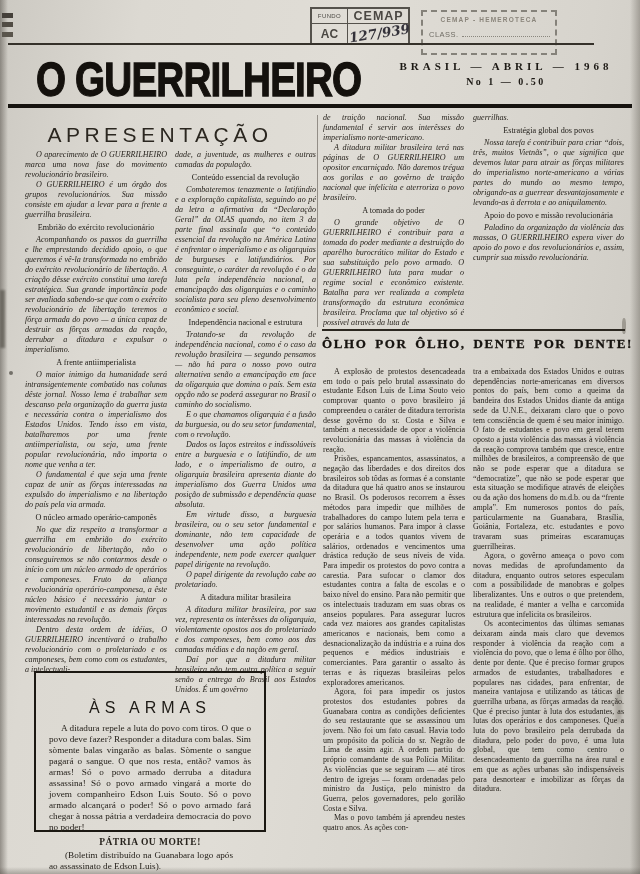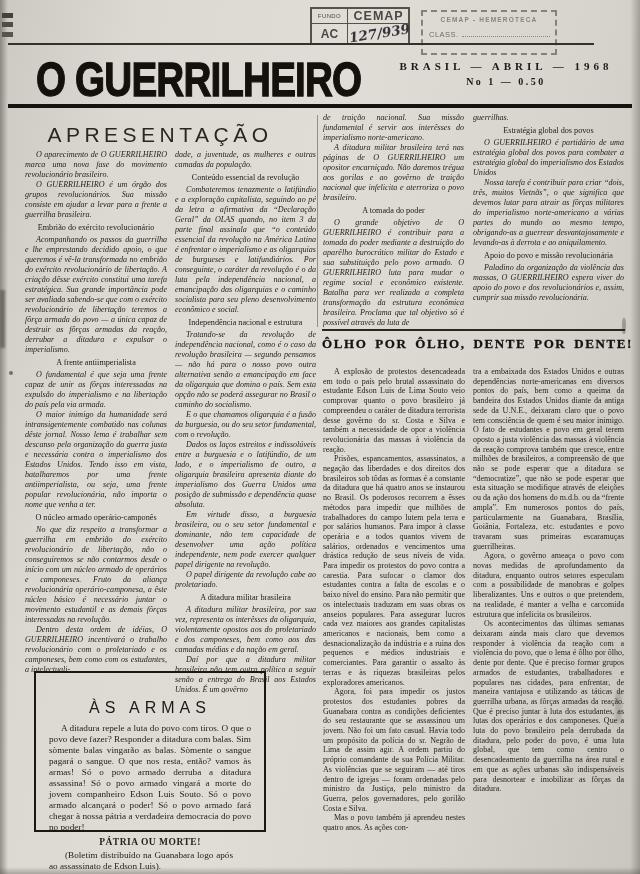--- a/index.html
+++ b/index.html
@@ -126,22 +126,22 @@
   <div class="rule rule-mast"></div>
 
   <h2 class="apres-heading">APRESENTAÇÃO</h2>
 
   <div id="col1-apres" class="col col-italic">
       <p class="para">O aparecimento de O GUERRILHEIRO marca uma nova fase do movimento revolucionário brasileiro.</p>
       <p class="para">O GUERRILHEIRO é um órgão dos grupos revolucionários. Sua missão consiste em ajudar a levar para a frente a guerrilha brasileira.</p>
       <h4 class="subhead">Embrião do exército revolucionário</h4>
       <p class="para">Acompanhando os passos da guerrilha e lhe emprestando decidido apoio, o que queremos é vê-la transformada no embrião do exército revolucionário de libertação. A criação dêsse exército constitui uma tarefa estratégica. Sua grande importância pode ser avaliada sabendo-se que com o exército revolucionário de libertação teremos a fôrça armada do povo — a única capaz de destruir as fôrças armadas da reação, derrubar a ditadura e expulsar o imperialismo.</p>
       <h4 class="subhead">A frente antiimperialista</h4>
+      <p class="para">O maior inimigo da humanidade será intransigentemente combatido nas colunas dêste jornal. Nosso lema é trabalhar sem descanso pela organização da guerra justa e necessária contra o imperialismo dos Estados Unidos. Tendo isso em vista, batalharemos por uma frente antiimperialista, ou seja, uma frente popular revolucionária, não importa o nome que venha a ter.</p>
       <p class="para">O fundamental é que seja uma frente capaz de unir as fôrças interessadas na expulsão do imperialismo e na libertação do país pela via armada.</p>
-      <p class="para">O maior inimigo da humanidade será intransigentemente combatido nas colunas dêste jornal. Nosso lema é trabalhar sem descanso pela organização da guerra justa e necessária contra o imperialismo dos Estados Unidos. Tendo isso em vista, batalharemos por uma frente antiimperialista, ou seja, uma frente popular revolucionária, não importa o nome que venha a ter.</p>
       <h4 class="subhead">O núcleo armado operário-camponês</h4>
       <p class="para">No que diz respeito a transformar a guerrilha em embrião do exército revolucionário de libertação, não o conseguiremos se não contarmos desde o início com um núcleo armado de operários e camponeses. Fruto da aliança revolucionária operário-camponesa, a êste núcleo básico é necessário juntar o movimento estudantil e as demais fôrças interessadas na revolução.</p>
       <p class="para">Dentro desta ordem de idéias, O GUERRILHEIRO incentivará o trabalho revolucionário com o proletariado e os camponeses, bem como com os estudantes, a intelectuali-</p>
     </div>
   <div id="col2-apres" class="col col-italic">
       <p class="para cont">dade, a juventude, as mulheres e outras camadas da população.</p>
       <h4 class="subhead">Conteúdo essencial da revolução</h4>
       <p class="para">Combateremos tenazmente o latifúndio e a exploração capitalista, seguindo ao pé da letra a afirmativa da “Declaração Geral” da OLAS quando, no item 3 da parte final assinala que “o conteúdo essencial da revolução na América Latina é enfrentar o imperialismo e as oligarquias de burgueses e latifundiários. Por conseguinte, o caráter da revolução é o da luta pela independência nacional, a emancipação das oligarquias e o caminho socialista para seu pleno desenvolvimento econômico e social.</p>
       <h4 class="subhead">Independência nacional e estrutura</h4>
       <p class="para">Tratando-se da revolução de independência nacional, como é o caso da revolução brasileira — segundo pensamos — não há para o nosso povo outra alternativa senão a emancipação em face da oligarquia que domina o país. Sem esta opção não se poderá assegurar no Brasil o caminho do socialismo.</p>
@@ -155,21 +155,20 @@
     </div>
   <div id="col3-apres" class="col col-italic">
       <p class="para cont">de traição nacional. Sua missão fundamental é servir aos interêsses do imperialismo norte-americano.</p>
       <p class="para">A ditadura militar brasileira terá nas páginas de O GUERRILHEIRO um opositor encarniçado. Não daremos trégua aos gorilas e ao govêrno de traição nacional que infelicita e aterroriza o povo brasileiro.</p>
       <h4 class="subhead">A tomada do poder</h4>
       <p class="para">O grande objetivo de O GUERRILHEIRO é contribuir para a tomada do poder mediante a destruição do aparêlho burocrático militar do Estado e sua substituição pelo povo armado. O GUERRILHEIRO luta para mudar o regime social e econômico existente. Batalha para ver realizada a completa transformação da estrutura econômica brasileira. Proclama que tal objetivo só é possível através da luta de</p>
     </div>
   <div id="col4-apres" class="col col-italic">
       <p class="para cont">guerrilhas.</p>
       <h4 class="subhead">Estratégia global dos povos</h4>
-      <p class="para">O GUERRILHEIRO é partidário de uma estratégia global dos povos para combater a estratégia global do imperialismo dos Estados Unidos</p>
       <p class="para">Nossa tarefa é contribuir para criar “dois, três, muitos Vietnãs”, o que significa que devemos lutar para atrair as fôrças militares do imperialismo norte-americano a várias partes do mundo ao mesmo tempo, obrigando-as a guerrear desvantajosamente e levando-as à derrota e ao aniquilamento.</p>
       <h4 class="subhead">Apoio do povo e missão revolucionária</h4>
       <p class="para">Paladino da organização da violência das massas, O GUERRILHEIRO espera viver do apoio do povo e dos revolucionários e, assim, cumprir sua missão revolucionária.</p>
     </div>
   <div class="colrule"></div>
 
   <div class="rule rule-olho"></div>
   <h2 class="olho-heading">ÔLHO POR ÔLHO, DENTE POR DENTE!</h2>
 
   <div id="col1-olho" class="col col-roman">

